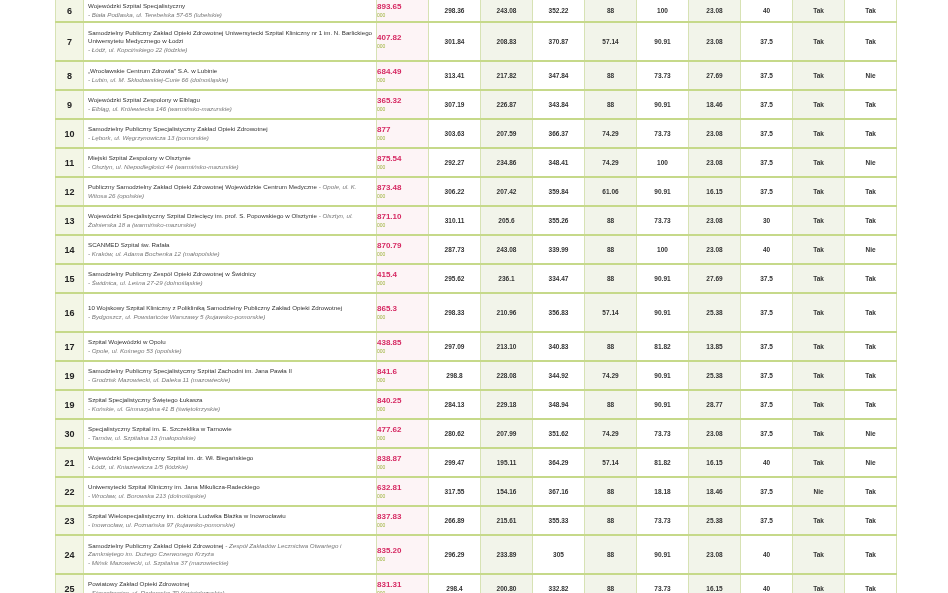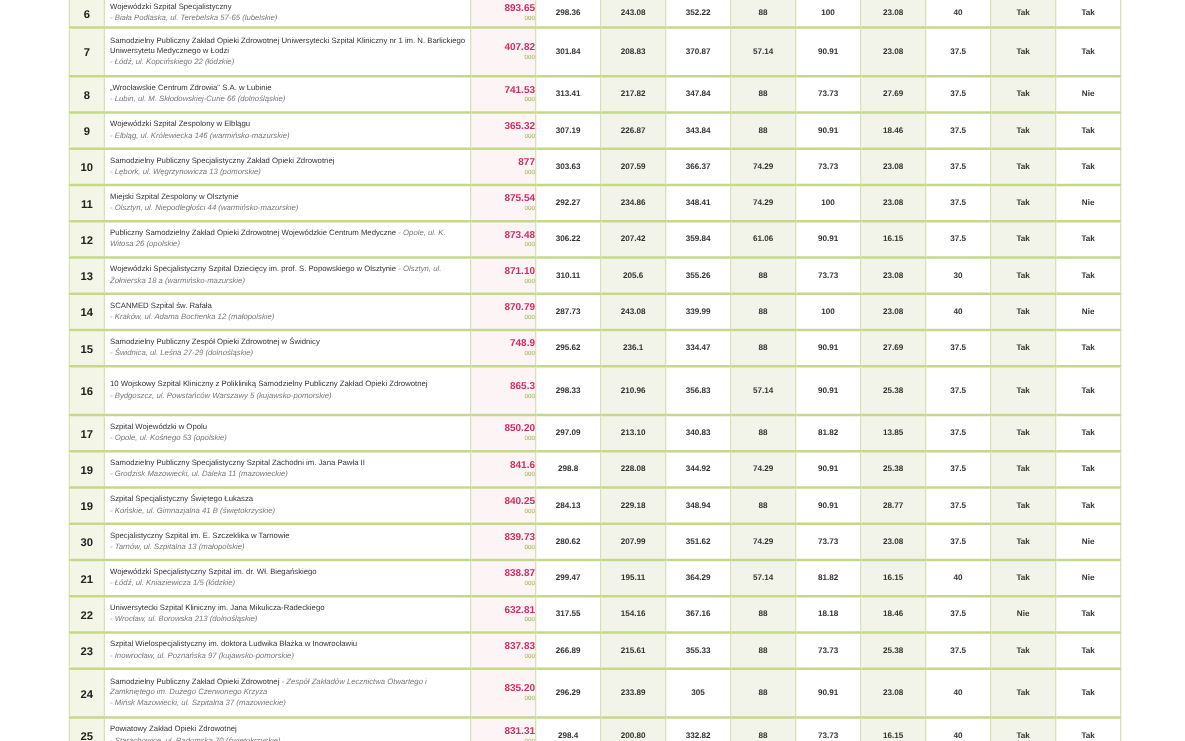--- a/index.html
+++ b/index.html
@@ -3,21 +3,21 @@
 <meta charset="utf-8">
 <style>
   html, body { margin:0; padding:0; background:#ffffff; }
   body { width:948px; height:593px; overflow:hidden; position:relative; font-family:"Liberation Sans", sans-serif; }
   #tbl { position:absolute; left:55px; top:-2px; width:825px; border-collapse:collapse; table-layout:fixed; }
   #tbl td { border-left:1px solid #d7e2b4; border-right:1px solid #d7e2b4; border-top:2px solid #c6d98a; border-bottom:2px solid #c6d98a; padding:0; vertical-align:middle; }
   td.num { width:27px; text-align:center; font-weight:bold; font-size:9px; color:#222; background:#f3f6e6; }
   td.name { width:288px; font-size:6.2px; line-height:8.6px; color:#333; padding-left:4px !important; text-align:left; }
   td.name .sub { color:#777; font-style:italic; }
   td.name .inline-sub { color:#777; font-style:italic; }
-  td.score { width:51px; text-align:right; background:#fdf4f6; line-height:9px; }
+  td.score { width:51px; text-align:left; background:#fdf4f6; line-height:9px; }
   td.score .s { color:#d62a63; font-weight:bold; font-size:8px; display:block; }
   td.score .r { color:#9cb23a; font-size:5px; display:block; }
   td.v { width:51px; text-align:center; font-size:6.5px; font-weight:bold; color:#333; }
   td.v.shade { background:#f2f4ea; }
   tr.r1 td { height:21px; } tr.r2 td { height:27px; } tr.r3 td { height:37px; }
 </style>
 </head>
 <body>
 
 <table id="tbl">
@@ -53,21 +53,21 @@
         <td class="v">90.91</td>
         <td class="v shade">23.08</td>
         <td class="v">37.5</td>
         <td class="v shade">Tak</td>
         <td class="v">Tak</td>
       </tr>
       <tr class="r2">
         <td class="num">8</td>
         <td class="name"><span>„Wrocławskie Centrum Zdrowia" S.A. w Lubinie</span><br><span class="sub">- Lubin, ul. M. Skłodowskiej-Curie 66 (dolnośląskie)</span></td>
         <td class="score">
-          <span class="s">741.53</span>
+          <span class="s">684.49</span>
           <span class="r">000</span>
         </td>
         <td class="v">313.41</td>
         <td class="v shade">217.82</td>
         <td class="v">347.84</td>
         <td class="v shade">88</td>
         <td class="v">73.73</td>
         <td class="v shade">27.69</td>
         <td class="v">37.5</td>
         <td class="v shade">Tak</td>
@@ -172,21 +172,21 @@
         <td class="v">100</td>
         <td class="v shade">23.08</td>
         <td class="v">40</td>
         <td class="v shade">Tak</td>
         <td class="v">Nie</td>
       </tr>
       <tr class="r2">
         <td class="num">15</td>
         <td class="name"><span>Samodzielny Publiczny Zespół Opieki Zdrowotnej w Świdnicy</span><br><span class="sub">- Świdnica, ul. Leśna 27-29 (dolnośląskie)</span></td>
         <td class="score">
-          <span class="s">748.9</span>
+          <span class="s">415.4</span>
           <span class="r">000</span>
         </td>
         <td class="v">295.62</td>
         <td class="v shade">236.1</td>
         <td class="v">334.47</td>
         <td class="v shade">88</td>
         <td class="v">90.91</td>
         <td class="v shade">27.69</td>
         <td class="v">37.5</td>
         <td class="v shade">Tak</td>
@@ -206,21 +206,21 @@
         <td class="v">90.91</td>
         <td class="v shade">25.38</td>
         <td class="v">37.5</td>
         <td class="v shade">Tak</td>
         <td class="v">Tak</td>
       </tr>
       <tr class="r2">
         <td class="num">17</td>
         <td class="name"><span>Szpital Wojewódzki w Opolu</span><br><span class="sub">- Opole, ul. Kośnego 53 (opolskie)</span></td>
         <td class="score">
-          <span class="s">850.20</span>
+          <span class="s">438.85</span>
           <span class="r">000</span>
         </td>
         <td class="v">297.09</td>
         <td class="v shade">213.10</td>
         <td class="v">340.83</td>
         <td class="v shade">88</td>
         <td class="v">81.82</td>
         <td class="v shade">13.85</td>
         <td class="v">37.5</td>
         <td class="v shade">Tak</td>
@@ -257,21 +257,21 @@
         <td class="v">90.91</td>
         <td class="v shade">28.77</td>
         <td class="v">37.5</td>
         <td class="v shade">Tak</td>
         <td class="v">Tak</td>
       </tr>
       <tr class="r2">
         <td class="num">30</td>
         <td class="name"><span>Specjalistyczny Szpital im. E. Szczeklika w Tarnowie</span><br><span class="sub">- Tarnów, ul. Szpitalna 13 (małopolskie)</span></td>
         <td class="score">
-          <span class="s">839.73</span>
+          <span class="s">477.62</span>
           <span class="r">000</span>
         </td>
         <td class="v">280.62</td>
         <td class="v shade">207.99</td>
         <td class="v">351.62</td>
         <td class="v shade">74.29</td>
         <td class="v">73.73</td>
         <td class="v shade">23.08</td>
         <td class="v">37.5</td>
         <td class="v shade">Tak</td>

